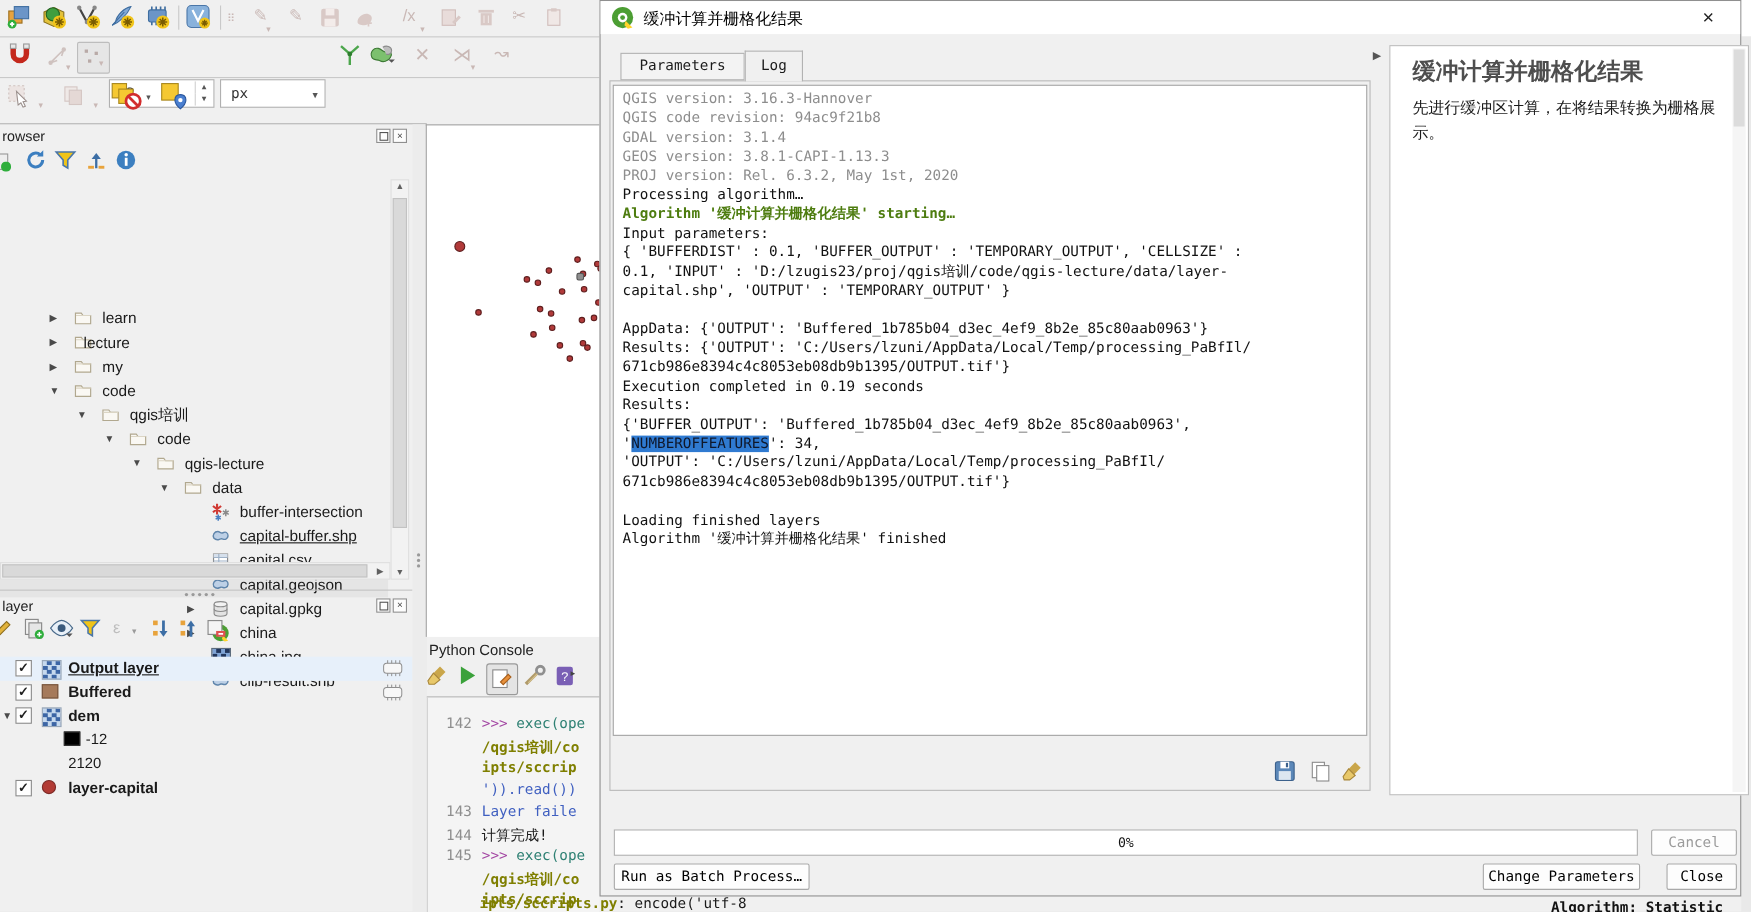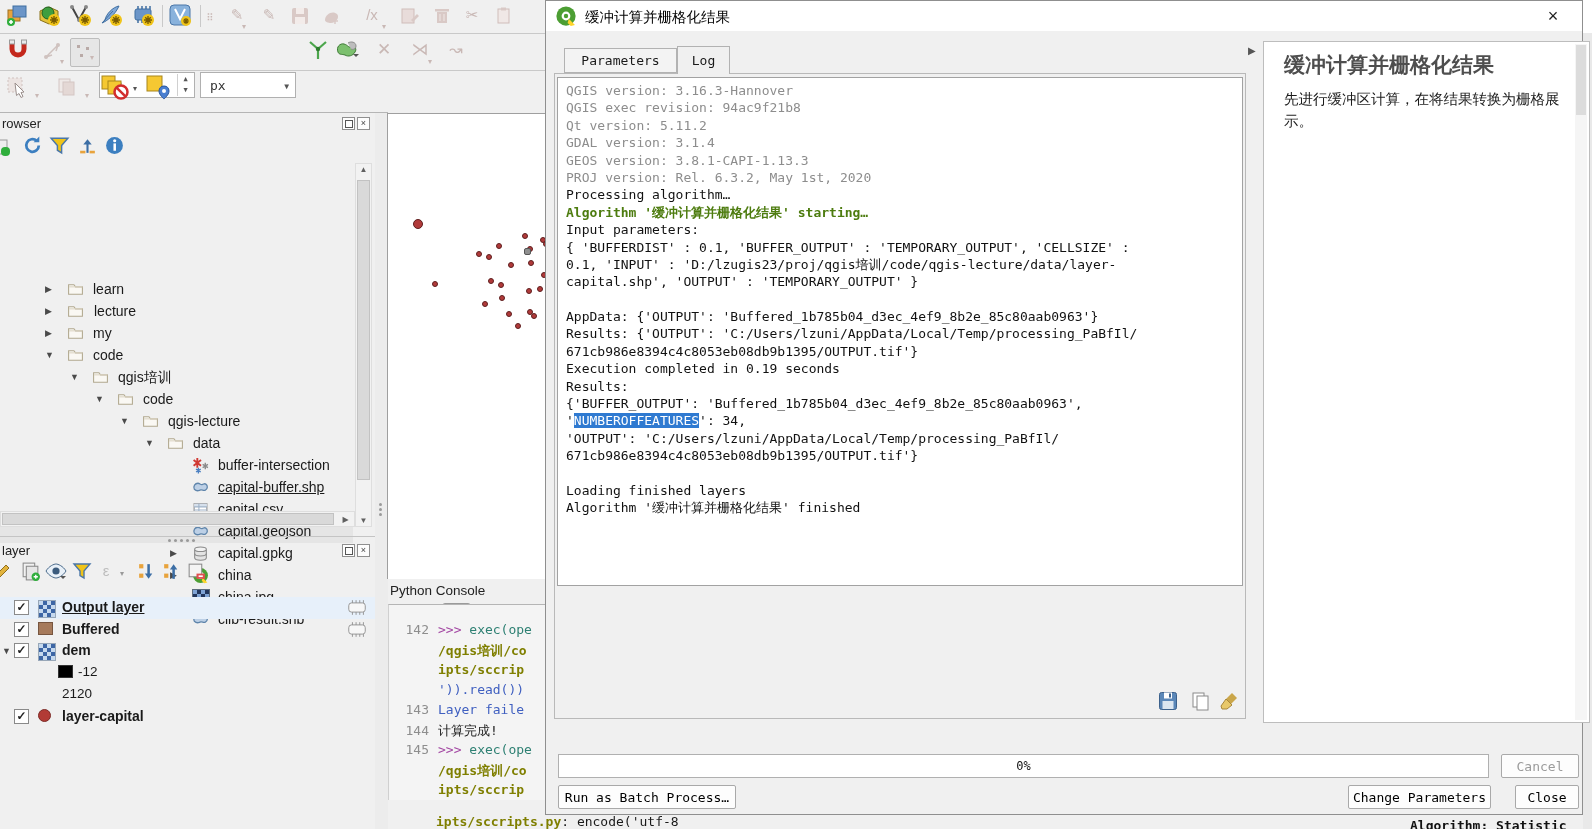--- a/index.html
+++ b/index.html
@@ -51,36 +51,36 @@
   .lrow .lic{position:absolute;left:38px;top:3px}
   .lrow .lab{position:absolute;left:62px;top:2px;font-size:14px;font-weight:bold}
   .lrow.child .lab{font-weight:normal;font-size:13.5px}
   .lrow .chip{position:absolute;left:346px;top:3px}
   .sw{width:15px;height:13px;box-sizing:border-box}
   .sw.brown{background:#a67a5b;border:1px solid #77553f}
   .sw.black{background:#000;border:1px solid #333}
   .ptdot{width:13px;height:13px;border-radius:50%;background:#b23b35;border:1px solid #7c2b27;box-sizing:border-box}
 
   
-  #conbox{position:absolute;left:388px;top:604px;width:157px;height:196px;background:#f4f4f4;border-top:1px solid #b5b5b5;border-left:1px solid #d0d0d0;overflow:hidden;padding-top:17px;box-sizing:border-box}
+  #conbox{position:absolute;left:388px;top:633px;width:157px;height:196px;background:#f4f4f4;border-top:1px solid #b5b5b5;border-left:1px solid #d0d0d0;overflow:hidden;padding-top:17px;box-sizing:border-box}
   .cline{height:20px;white-space:pre;font:13px "DejaVu Sans Mono",monospace}
   .cline .num{display:inline-block;width:40px;text-align:right;padding-right:9px;color:#8e8e8e}
   .c-p{color:#a347a3}.c-k{color:#2e8073}.c-s{color:#7f7f00;font-weight:bold}.c-o{color:#3f5fc0}.c-n{color:#1a1a1a}
 
   
   #dialog{position:absolute;left:545px;top:0;width:1038px;height:815px;background:#f0f0f0;border:1px solid #8f8f8f;box-sizing:border-box;z-index:10}
   #dlg-titlebar{position:absolute;left:0;top:0;width:100%;height:30px;background:#fff}
   #dlg-title{position:absolute;left:39px;top:7px;font-size:14.5px;color:#000}
   #dlg-close{position:absolute;right:16px;top:2px;width:26px;height:26px;font:18px/26px "Liberation Sans",sans-serif;text-align:center;color:#222}
   .tab{position:absolute;border:1px solid #b2b2b2;background:#f3f3f3;font:13px "DejaVu Sans Mono",monospace;display:flex;align-items:center;justify-content:center;box-sizing:border-box}
   #pane{position:absolute;left:8px;top:72px;width:692px;height:646px;border:1px solid #b9b9b9;box-sizing:border-box}
-  #logarea{position:absolute;left:11px;top:76px;width:686px;height:509px;background:#fff;border:1px solid #a2a2a2;box-sizing:border-box;overflow:hidden;padding:4px 8px;font:13px "DejaVu Sans Mono",monospace;line-height:17.4px}
+  #logarea{position:absolute;left:11px;top:76px;width:686px;height:592px;background:#fff;border:1px solid #a2a2a2;box-sizing:border-box;overflow:hidden;padding:4px 8px;font:13px "DejaVu Sans Mono",monospace;line-height:17.4px}
   .lgl{height:17.4px;white-space:pre}
   .lg-g{color:#8d8d8d}.lg-n{color:#111}.lg-b{color:#4d7c0f;font-weight:bold}
-  .lg-h{background:#2f7ad1;color:#ffffff}
+  .lg-h{background:#2f7ad1;color:#0f172a}
   .dlgico{position:absolute;top:690px;width:20px;height:20px}
   #helppanel{position:absolute;left:717px;top:40px;width:327px;height:682px;background:#fff;border:1px solid #bdbdbd;box-sizing:border-box}
   #helppanel h2{margin:9px 0 0 20px;font-family:"DejaVu Serif",serif;font-size:21px;color:#4e4e4e}
   #helppanel p{margin:9px 20px 0 20px;font-family:"DejaVu Serif",serif;font-size:14.5px;line-height:22px;color:#1b1b1b;width:283px}
   .hscroll{position:absolute;right:2px;top:2px;width:12px;height:676px;background:#f5f5f5}
   .hscroll .th{position:absolute;left:1px;top:1px;width:10px;height:70px;background:#dcdcdc}
   .btn{position:absolute;border:1px solid #a9a9a9;background:#fdfdfd;border-radius:2px;font:13px "DejaVu Sans Mono",monospace;display:flex;align-items:center;justify-content:center;color:#000;box-sizing:border-box}
   #prog{position:absolute;left:12px;top:753px;width:931px;height:24px;border:1px solid #b0b0b0;background:#fff;box-sizing:border-box;text-align:center;font:12px/22px "DejaVu Sans Mono",monospace;color:#111}
   #collapse-arrow{position:absolute;left:702px;top:44px;font-size:10px;color:#555}
 
@@ -331,21 +331,21 @@
           <span class="lab" style="left: 93px;">learn</span>
         </div>
         <div class="trow" style="top: 25px;">
           <span class="arr" style="left: 45px;">▶</span>
           <span class="tic" style="left: 67px;">
             <svg viewBox="0 0 16 16" width="17" height="17">
               <path d="M1.5 3.5h5l1.5 2h6.5v7h-13z" fill="#faf8f3" stroke="#b1a88f"></path>
               <path d="M2 5.5h12.5" stroke="#dbd5c4"></path>
             </svg>
           </span>
-          <span class="lab" style="left: 94px;">lecture</span>
+          <span class="lab" style="left: 76px;">lecture</span>
         </div>
         <div class="trow" style="top: 47px;">
           <span class="arr" style="left: 45px;">▶</span>
           <span class="tic" style="left: 67px;">
             <svg viewBox="0 0 16 16" width="17" height="17">
               <path d="M1.5 3.5h5l1.5 2h6.5v7h-13z" fill="#faf8f3" stroke="#b1a88f"></path>
               <path d="M2 5.5h12.5" stroke="#dbd5c4"></path>
             </svg>
           </span>
           <span class="lab" style="left: 93px;">my</span>
@@ -696,22 +696,21 @@
           </svg>
         </span>
       <span id="dlg-title">缓冲计算并栅格化结果</span>
       <span id="dlg-close">×</span>
     </div>
     <div class="tab" id="tab-params" style="left:18px;top:47px;width:113px;height:25px">Parameters</div>
     <div class="tab" id="tab-log" style="left:131px;top:45px;width:53px;height:28px;background:#f0f0f0;border-bottom:none;z-index:2">Log</div>
     <div id="pane"></div>
     <div id="logarea">
         <div class="lgl"><span class="lg-g">QGIS version: 3.16.3-Hannover</span></div>
-        <div class="lgl"><span class="lg-g">QGIS exec revision: 94ac9f21b8</span></div>
-        <div class="lgl"><span class="lg-g">Qt version: 5.11.2</span></div>
+        <div class="lgl"><span class="lg-g">QGIS code revision: 94ac9f21b8</span></div>
         <div class="lgl"><span class="lg-g">GDAL version: 3.1.4</span></div>
         <div class="lgl"><span class="lg-g">GEOS version: 3.8.1-CAPI-1.13.3</span></div>
         <div class="lgl"><span class="lg-g">PROJ version: Rel. 6.3.2, May 1st, 2020</span></div>
         <div class="lgl"><span class="lg-n">Processing algorithm…</span></div>
         <div class="lgl"><span class="lg-b">Algorithm '缓冲计算并栅格化结果' starting…</span></div>
         <div class="lgl"><span class="lg-n">Input parameters:</span></div>
         <div class="lgl"><span class="lg-n">{ 'BUFFERDIST' : 0.1, 'BUFFER_OUTPUT' : 'TEMPORARY_OUTPUT', 'CELLSIZE' :</span></div>
         <div class="lgl"><span class="lg-n">0.1, 'INPUT' : 'D:/lzugis23/proj/qgis培训/code/qgis-lecture/data/layer-</span></div>
         <div class="lgl"><span class="lg-n">capital.shp', 'OUTPUT' : 'TEMPORARY_OUTPUT' }</span></div>
         <div class="lgl"><span class="lg-n"></span></div>

